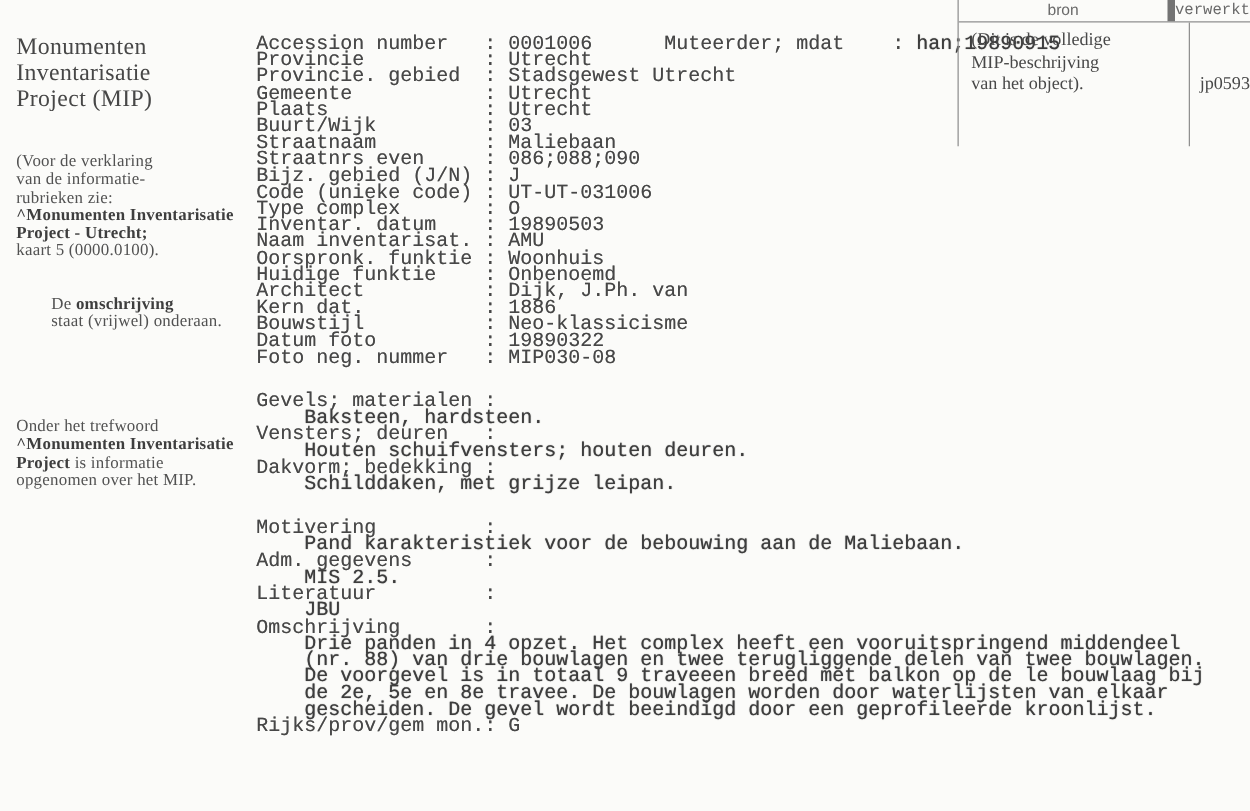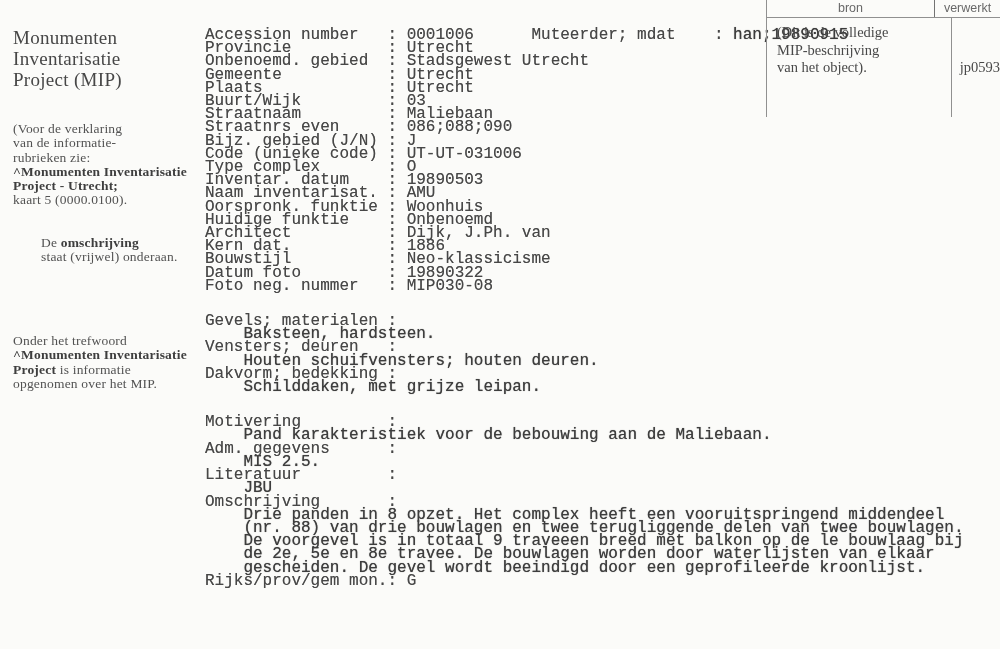--- a/index.html
+++ b/index.html
@@ -51,21 +51,21 @@
     border-left:1px solid #909090;
     font-family:"Liberation Sans","DejaVu Sans",sans-serif;
     box-sizing:border-box;
   }
   .thead{display:flex;height:17px;border-bottom:1px solid #909090;}
   .th{
     font-size:12.5px;line-height:16px;color:#696969;
     text-align:center;box-sizing:border-box;
   }
   .th-bron{width:167px;}
-  .th-verwerkt{flex:1;border-left:1px solid #737373;}
+  .th-verwerkt{flex:1;border-left:6px solid #737373;font-family:Liberation Mono, monospace;}
   .tbody{display:flex;height:99px;gap:31px;}
   .cell-bron{
     width:167px;box-sizing:border-box;
     padding:6px 4px 0 10px;
     font-family:"Liberation Serif","DejaVu Serif",serif;
     font-size:14.5px;line-height:17.5px;color:#484848;
     white-space:pre-line;
   }
   .cell-verwerkt{
     flex:1;border-left:1px solid #909090;box-sizing:border-box;
@@ -102,21 +102,21 @@
         <div><span class="b">^Monumenten Inventarisatie</span></div>
         <div><span class="b">Project</span><span> is informatie</span></div>
         <div><span>opgenomen over het MIP.</span></div>
       </div>
   </aside>
 
   <main class="doc" id="doc">
       <div class="group">
         <div class="row"><span class="lbl">Accession number</span>:<span class="val"> 0001006</span><span class="extra"><span class="lbl">Muteerder; mdat</span>: <span class="val">han;19890915</span></span></div>
         <div class="row"><span class="lbl">Provincie</span>:<span class="val"> Utrecht</span></div>
-        <div class="row"><span class="lbl">Onbenoemd. gebied</span>:<span class="val"> Stadsgewest Utrecht</span></div>
+        <div class="row"><span class="lbl">Provincie. gebied</span>:<span class="val"> Stadsgewest Utrecht</span></div>
         <div class="row"><span class="lbl">Gemeente</span>:<span class="val"> Utrecht</span></div>
         <div class="row"><span class="lbl">Plaats</span>:<span class="val"> Utrecht</span></div>
         <div class="row"><span class="lbl">Buurt/Wijk</span>:<span class="val"> 03</span></div>
         <div class="row"><span class="lbl">Straatnaam</span>:<span class="val"> Maliebaan</span></div>
         <div class="row"><span class="lbl">Straatnrs even</span>:<span class="val"> 086;088;090</span></div>
         <div class="row"><span class="lbl">Bijz. gebied (J/N)</span>:<span class="val"> J</span></div>
         <div class="row"><span class="lbl">Code (unieke code)</span>:<span class="val"> UT-UT-031006</span></div>
         <div class="row"><span class="lbl">Type complex</span>:<span class="val"> O</span></div>
         <div class="row"><span class="lbl">Inventar. datum</span>:<span class="val"> 19890503</span></div>
         <div class="row"><span class="lbl">Naam inventarisat.</span>:<span class="val"> AMU</span></div>
@@ -137,21 +137,21 @@
         <div class="cont">Schilddaken, met grijze leipan.</div>
       </div>
       <div class="group">
         <div class="row"><span class="lbl">Motivering</span>:</div>
         <div class="cont">Pand karakteristiek voor de bebouwing aan de Maliebaan.</div>
         <div class="row"><span class="lbl">Adm. gegevens</span>:</div>
         <div class="cont">MIS 2.5.</div>
         <div class="row"><span class="lbl">Literatuur</span>:</div>
         <div class="cont">JBU</div>
         <div class="row"><span class="lbl">Omschrijving</span>:</div>
-        <div class="cont">Drie panden in 8 opzet. Het complex heeft een vooruitspringend middendeel</div>
+        <div class="cont">Drie panden in 4 opzet. Het complex heeft een vooruitspringend middendeel</div>
         <div class="cont">(nr. 88) van drie bouwlagen en twee terugliggende delen van twee bouwlagen.</div>
         <div class="cont">De voorgevel is in totaal 9 traveeen breed met balkon op de le bouwlaag bij</div>
         <div class="cont">de 2e, 5e en 8e travee. De bouwlagen worden door waterlijsten van elkaar</div>
         <div class="cont">gescheiden. De gevel wordt beeindigd door een geprofileerde kroonlijst.</div>
         <div class="row"><span class="lbl">Rijks/prov/gem mon.</span>:<span class="val"> G</span></div>
       </div>
     </main>
 
   <div class="reftable">
     <div class="thead">

